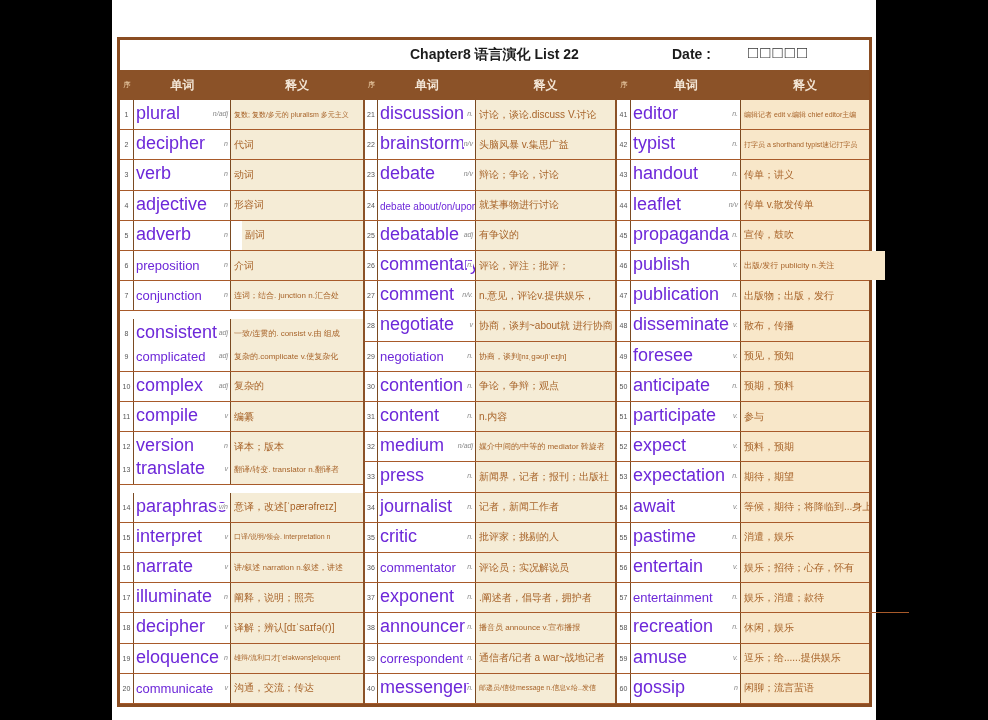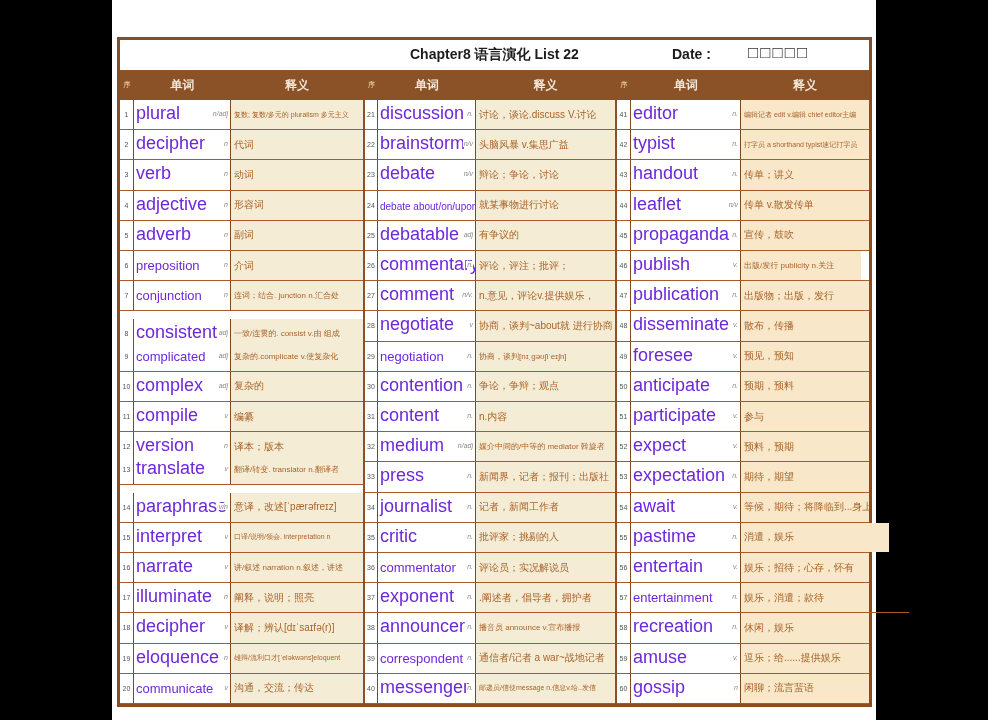--- a/index.html
+++ b/index.html
@@ -95,21 +95,21 @@
             <span class="pos">n</span>
           </div>
           <div class="c-mean" style="left:111px;width:132px">形容词</div>
         </div>
         <div class="row" style="top: 120.8px; width: 243px;">
           <div class="c-seq" style="left:0;width:14px">5</div>
           <div class="c-word" style="left:14px;width:97px">
             <span class="w">adverb</span>
             <span class="pos">n</span>
           </div>
-          <div class="c-mean" style="left:111px;width:132px">副词</div>
+          <div class="c-mean" style="left:122px;width:132px">副词</div>
         </div>
         <div class="row" style="top: 151px; width: 243px; padding-left: 39px;">
           <div class="c-seq" style="left:0;width:14px">6</div>
           <div class="c-word" style="left:14px;width:97px">
             <span class="w small">preposition</span>
             <span class="pos">n</span>
           </div>
           <div class="c-mean" style="left:111px;width:132px">介词</div>
         </div>
         <div class="row" style="top: 181.2px; width: 243px;">
@@ -429,21 +429,21 @@
             <span class="pos">n.</span>
           </div>
           <div class="c-mean" style="left:124px;width:128px">宣传，鼓吹</div>
         </div>
         <div class="row" style="top: 151px; width: 252px;">
           <div class="c-seq" style="left:0;width:14px">46</div>
           <div class="c-word" style="left:14px;width:110px">
             <span class="w">publish</span>
             <span class="pos">v.</span>
           </div>
-          <div class="c-mean s" style="left:124px;width:120px">出版/发行 publicity n.关注</div>
+          <div class="c-mean s" style="left:124px;width:144px">出版/发行 publicity n.关注</div>
         </div>
         <div class="row" style="top: 181.2px; width: 252px;">
           <div class="c-seq" style="left:0;width:14px">47</div>
           <div class="c-word" style="left:14px;width:110px">
             <span class="w">publication</span>
             <span class="pos">n.</span>
           </div>
           <div class="c-mean" style="left:124px;width:128px">出版物；出版，发行</div>
         </div>
         <div class="row" style="top: 211.4px; width: 252px;">
@@ -501,21 +501,21 @@
             <span class="pos">v.</span>
           </div>
           <div class="c-mean" style="left:124px;width:128px">等候，期待；将降临到...身上</div>
         </div>
         <div class="row" style="top: 422.8px; width: 252px;">
           <div class="c-seq" style="left:0;width:14px">55</div>
           <div class="c-word" style="left:14px;width:110px">
             <span class="w">pastime</span>
             <span class="pos">n.</span>
           </div>
-          <div class="c-mean" style="left:124px;width:148px">消遣，娱乐</div>
+          <div class="c-mean" style="left:124px;width:128px">消遣，娱乐</div>
         </div>
         <div class="row" style="top: 453px; width: 252px;">
           <div class="c-seq" style="left:0;width:14px">56</div>
           <div class="c-word" style="left:14px;width:110px">
             <span class="w">entertain</span>
             <span class="pos">v.</span>
           </div>
           <div class="c-mean" style="left:124px;width:128px">娱乐；招待；心存，怀有</div>
         </div>
         <div class="row" style="top: 483.2px; width: 292px;">

